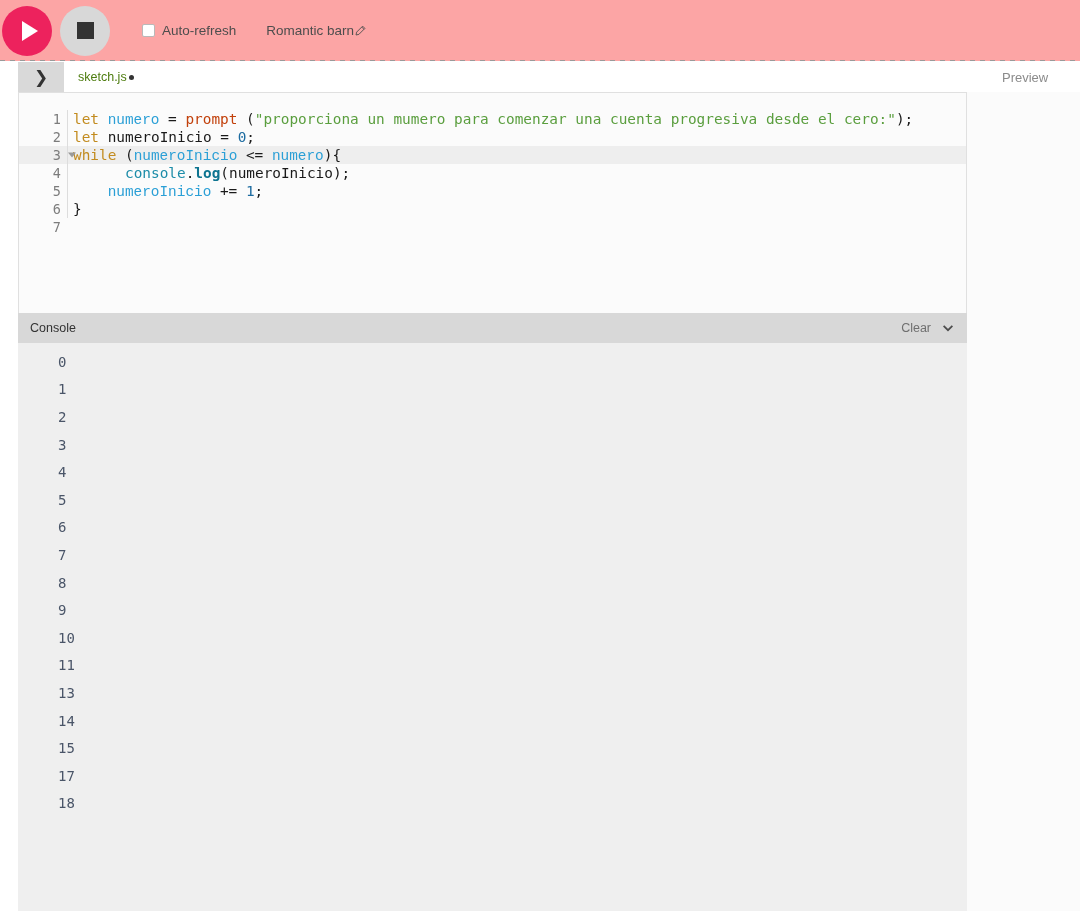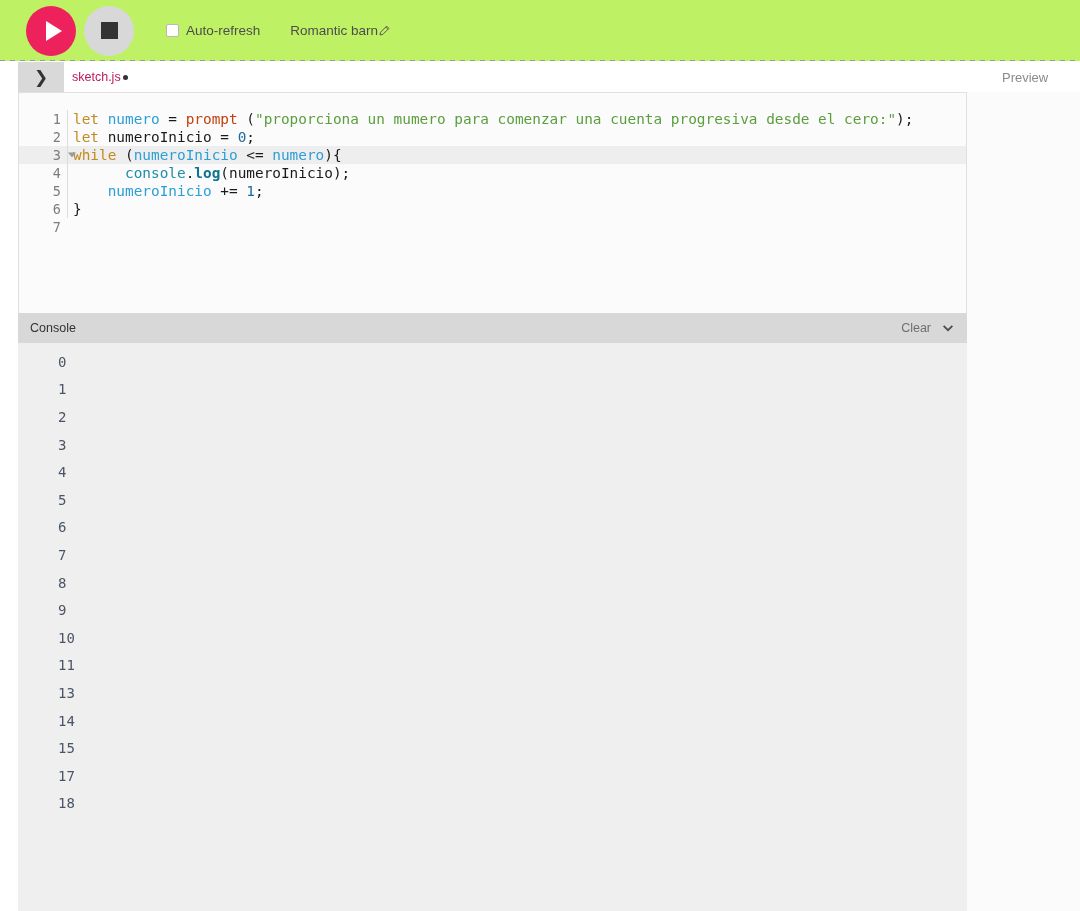--- a/index.html
+++ b/index.html
@@ -8,23 +8,23 @@
     width: 1080px; height: 911px;
     background: #ffffff;
     font-family: "Liberation Sans", sans-serif;
     overflow: hidden;
   }
   #app { position: relative; width: 1080px; height: 911px; background: #fff; }
 
   
   .toolbar {
     position: absolute; left: 0; top: 0; width: 1080px; height: 61px;
-    background: #bef264;
+    background: #fca5a5;
     display: flex; align-items: center;
-    padding-left: 26px;
+    padding-left: 2px;
   }
   .btn-round {
     width: 50px; height: 50px; border-radius: 50%;
     display: flex; align-items: center; justify-content: center;
     border: none; padding: 0; cursor: pointer;
     flex: 0 0 auto;
   }
   .btn-play { background: #ed225d; margin-right: 8px; }
   .btn-play .tri {
     width: 0; height: 0;
@@ -64,22 +64,22 @@
     background: #ffffff; display: flex; align-items: stretch;
   }
   .sidebar-toggle {
     width: 46px; margin-left: 18px; background: #d9d9d9;
     display: flex; align-items: center; justify-content: center;
     cursor: pointer;
   }
   .chev-right { font-size: 17px; color: #333; line-height: 1; font-weight: bold;
                 font-family: "DejaVu Sans", sans-serif; }
   .filetab {
-    display: flex; align-items: center; padding: 0 8px;
-    font-size: 12.5px; color: #be185d; cursor: pointer;
+    display: flex; align-items: center; padding: 0 14px;
+    font-size: 12.5px; color: #4d7c0f; cursor: pointer;
   }
   .unsaved-dot {
     display: inline-block; width: 5px; height: 5px; border-radius: 50%;
     background: #333; margin-left: 2px; vertical-align: super;
   }
 
   .preview-label {
     position: absolute; left: 1002px; top: 70px;
     font-size: 13px; color: #8b8b8b;
   }
@@ -104,21 +104,21 @@
     width: 48px; flex: 0 0 48px; text-align: right; padding-right: 6px;
     color: #7c7c7c; font-size: 13.5px; position: relative;
   }
   .fold {
     position: absolute; right: -9px; top: 50%; transform: translateY(-50%);
     width: 0; height: 0; border-left: 4px solid transparent;
     border-right: 4px solid transparent; border-top: 5px solid #9a9a9a;
   }
   .code-text { padding-left: 5px; border-left: 1px solid #dddddd; color: #1a1a1a; }
   .tk-kw   { color: #c28b1f; }
-  .tk-var  { color: #2a9fd6; }
+  .tk-var  { color: #2a9fd6; font-family: Liberation Mono, monospace; }
   .tk-fn   { color: #c2410c; }
   .tk-str  { color: #5a9e3e; }
   .tk-num  { color: #1c6ba0; }
   .tk-plain{ color: #1a1a1a; }
   .tk-obj  { color: #1c8ca8; }
   .tk-prop { color: #0e7490; font-weight: bold; }
   .tk-op   { color: #1a1a1a; }
 
   
   .console-header {

